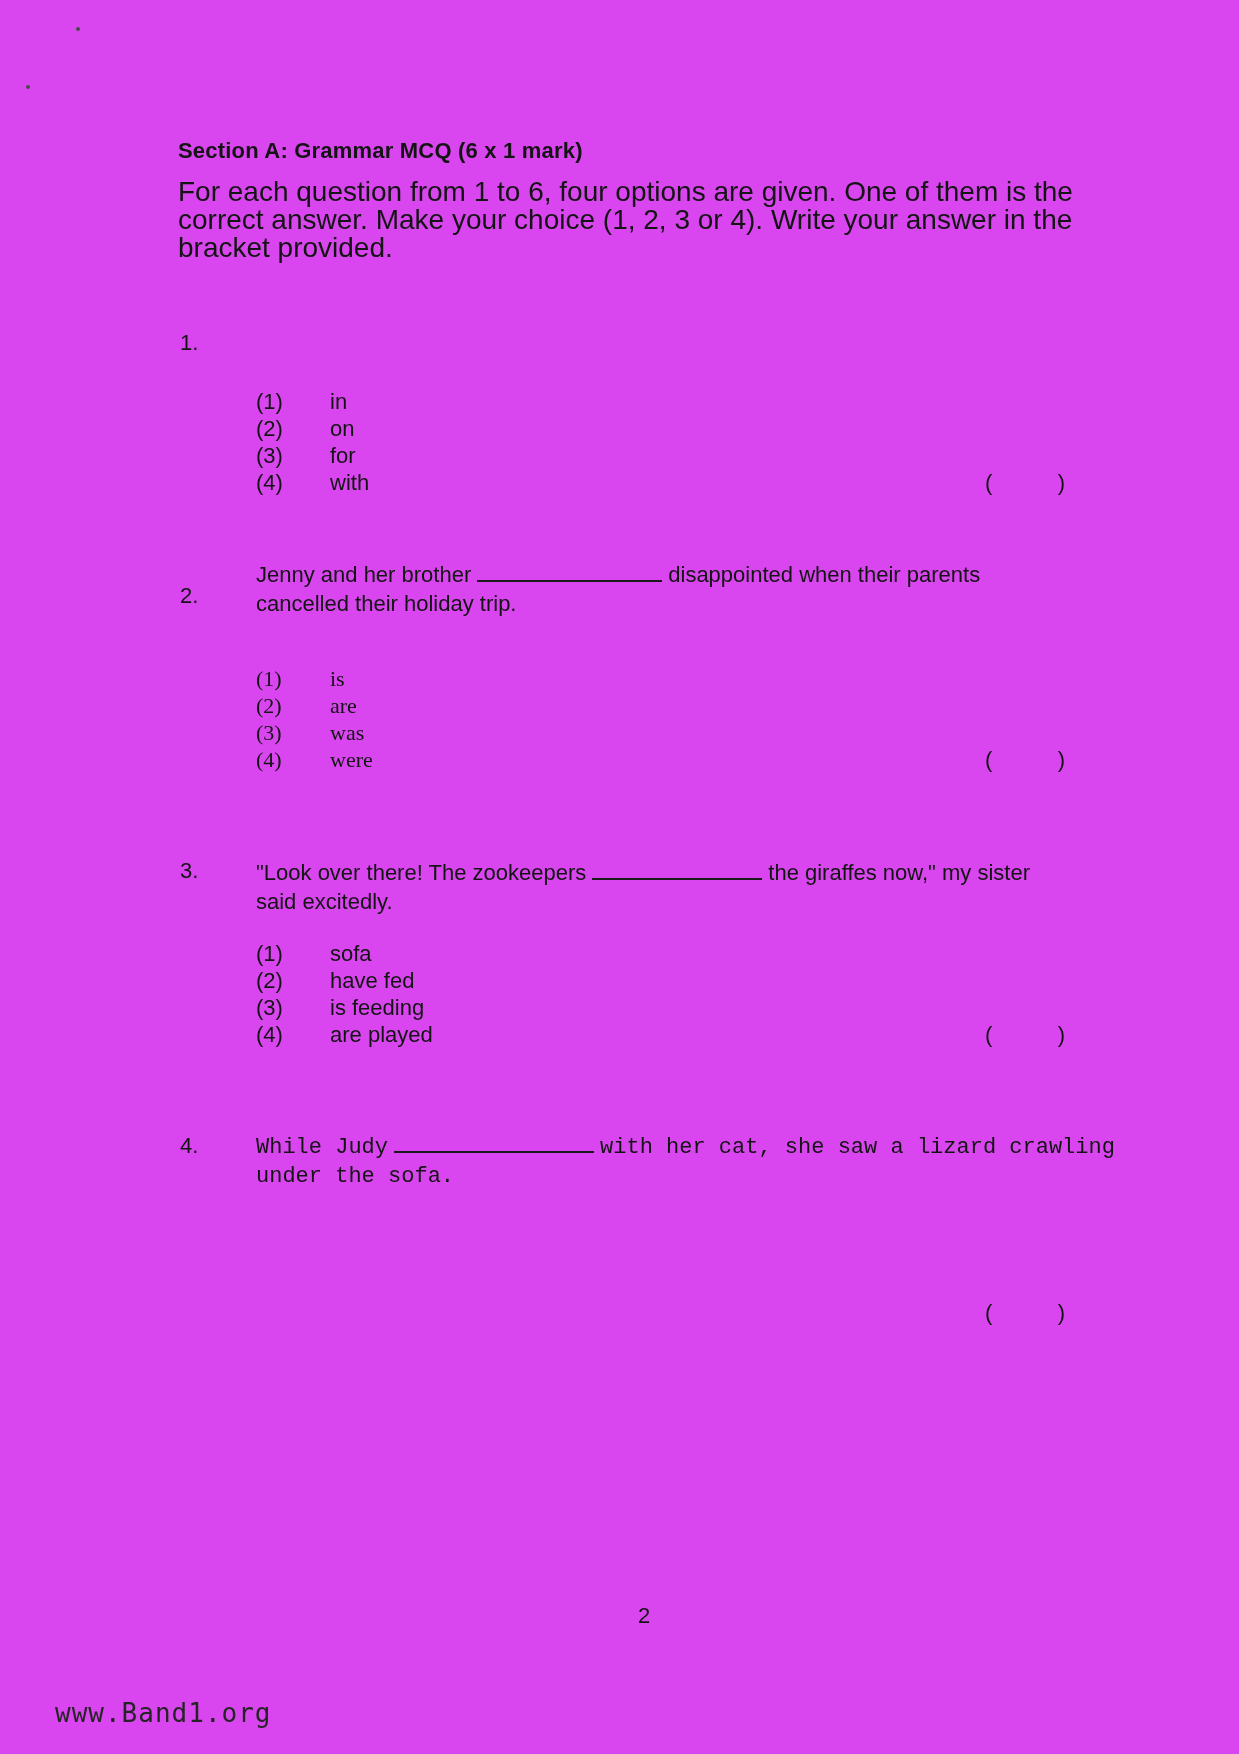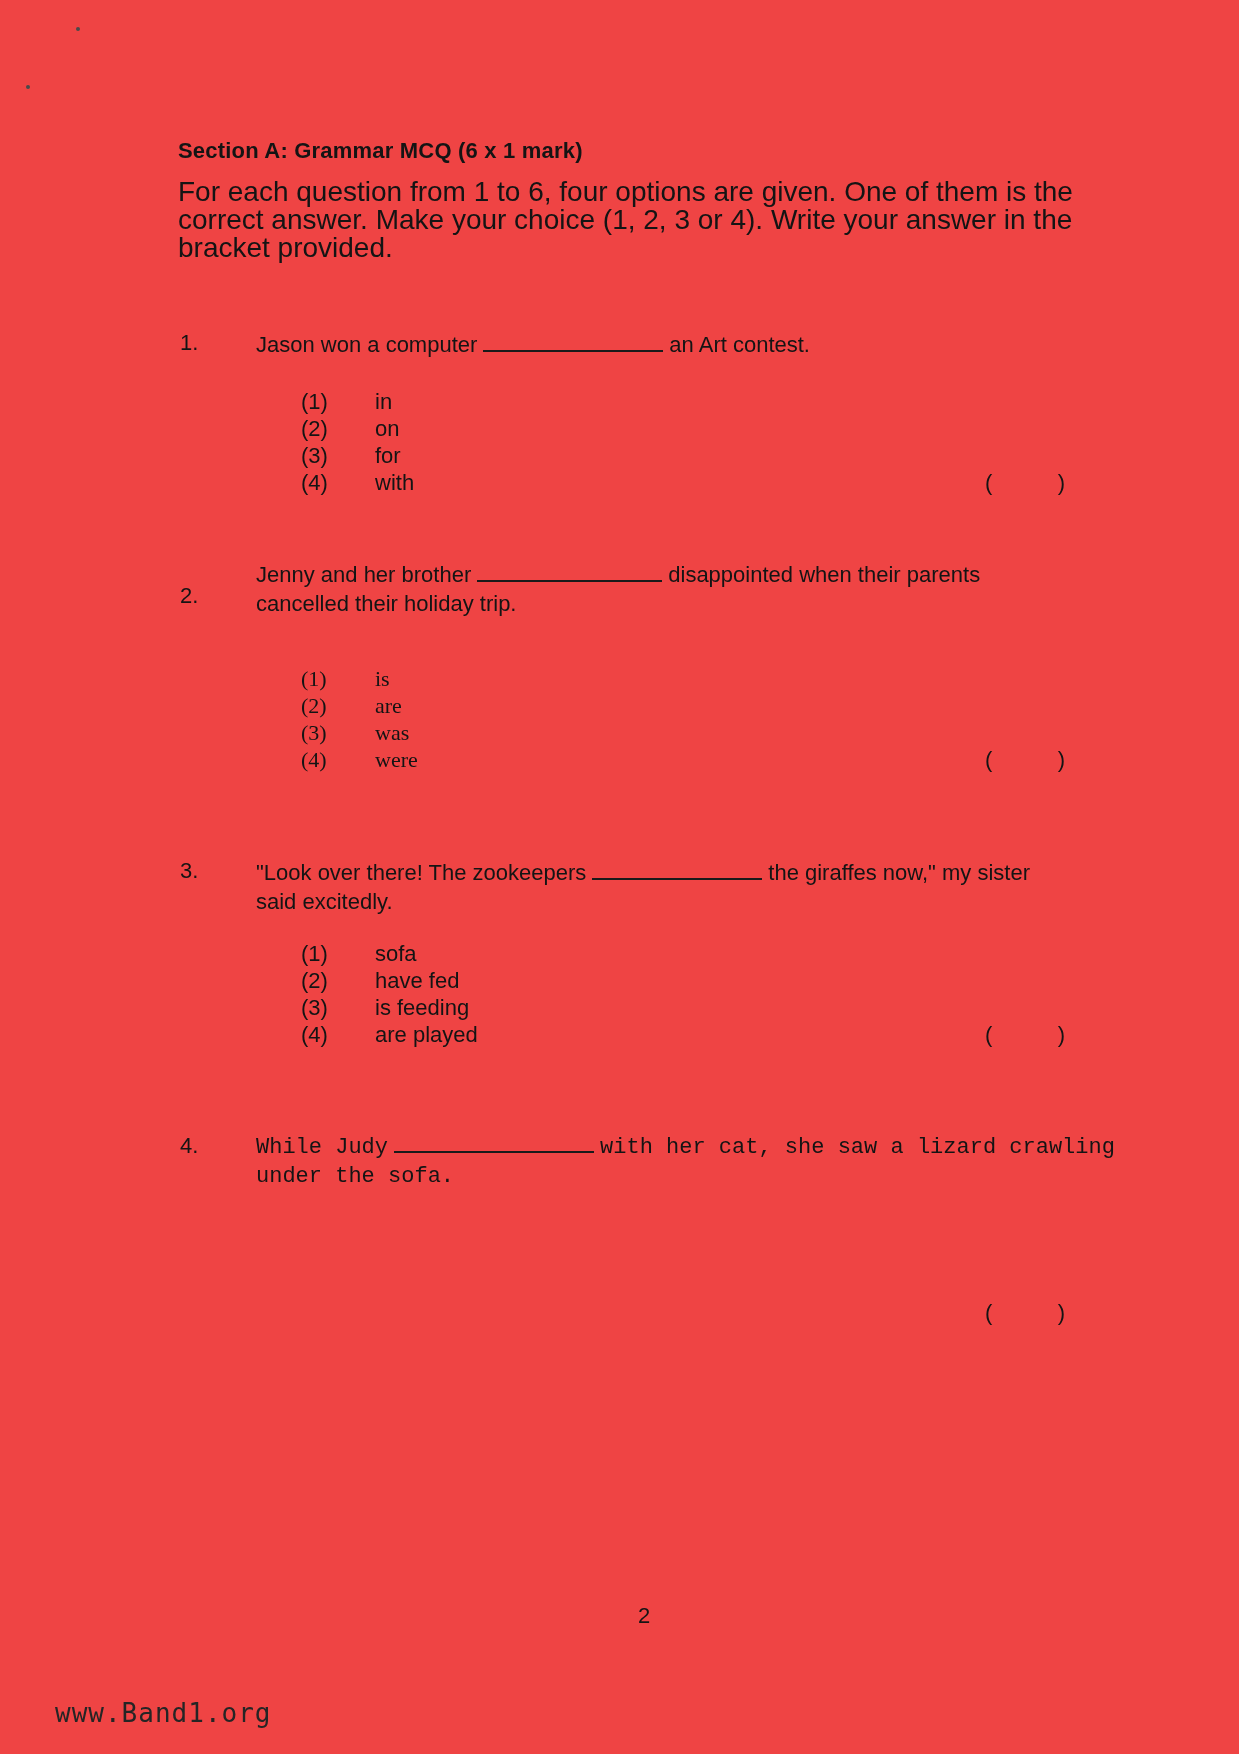--- a/index.html
+++ b/index.html
@@ -4,21 +4,21 @@
 <style>
   html, body { margin: 0; padding: 0; }
   body {
     font-family: "Liberation Sans", sans-serif;
     background: #e8e8e8;
   }
   .page {
     position: relative;
     width: 1239px;
     height: 1754px;
-    background: #ef4444;
+    background: #d946ef;
     color: #141414;
     overflow: hidden;
   }
   .speck {
     position: absolute;
     width: 4px; height: 4px;
     background: #4a4a4a;
     border-radius: 50%;
   }
   .section-title {
@@ -51,21 +51,21 @@
     border-bottom: 2px solid #1a1a1a;
     height: 16px;
     margin: 0 6px;
     vertical-align: baseline;
   }
   .options {
     position: absolute;
     left: 256px;
     font-size: 22px;
   }
-  .opt-row { height: 27px; line-height: 27px; margin-left: 45px; }
+  .opt-row { height: 27px; line-height: 27px; }
   .opt-num { display: inline-block; width: 74px; }
   .bracket {
     position: absolute;
     left: 985px;
     width: 80px;
     font-size: 22px;
     line-height: 27px;
     display: flex;
     justify-content: space-between;
   }
@@ -90,21 +90,20 @@
 <div class="page">
 
   <div class="speck" style="left:76px; top:27px;"></div>
   <div class="speck" style="left:26px; top:85px;"></div>
 
   <div class="section-title">Section A: Grammar MCQ (6 x 1 mark)</div>
 
   <div class="instructions">For each question from 1 to 6, four options are given. One of them is the correct answer. Make your choice (1, 2, 3 or 4). Write your answer in the bracket provided.</div>
 
   <div class="q-num" style="top:330px;">1.</div>
-  <div class="q-stem" style="top:330px; width:720px;"><span>Jason won a computer</span><span class="blank" style="width:180px;"></span><span>an Art contest.</span></div>
   <div class="options" style="top:388px;">
     <div class="opt-row"><span class="opt-num">(1)</span><span>in</span></div>
     <div class="opt-row"><span class="opt-num">(2)</span><span>on</span></div>
     <div class="opt-row"><span class="opt-num">(3)</span><span>for</span></div>
     <div class="opt-row"><span class="opt-num">(4)</span><span>with</span></div>
   </div>
   <div class="bracket" style="top:469px;">
       <span>(</span>
       <span>)</span>
     </div>

